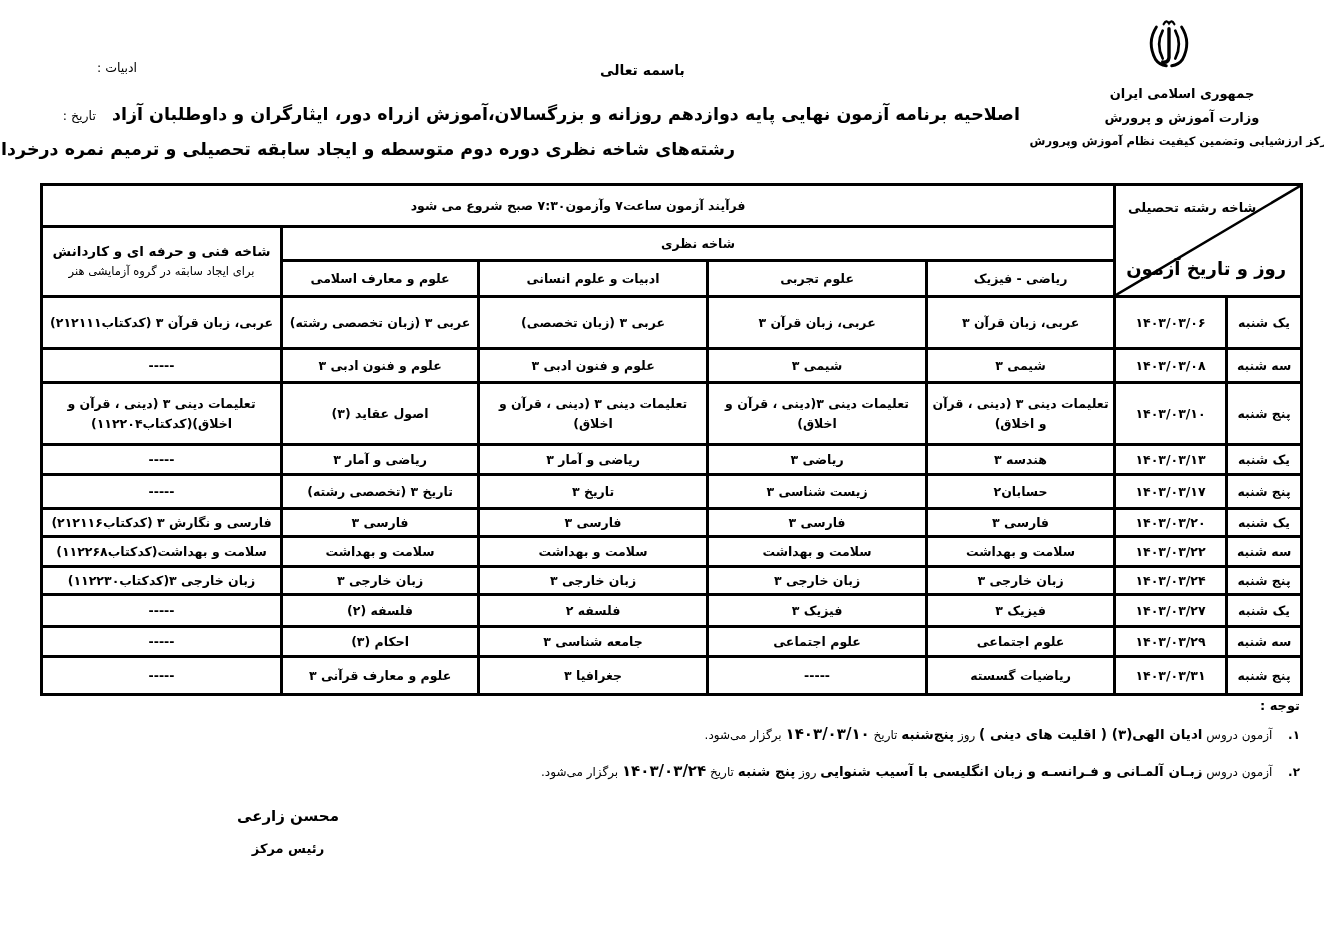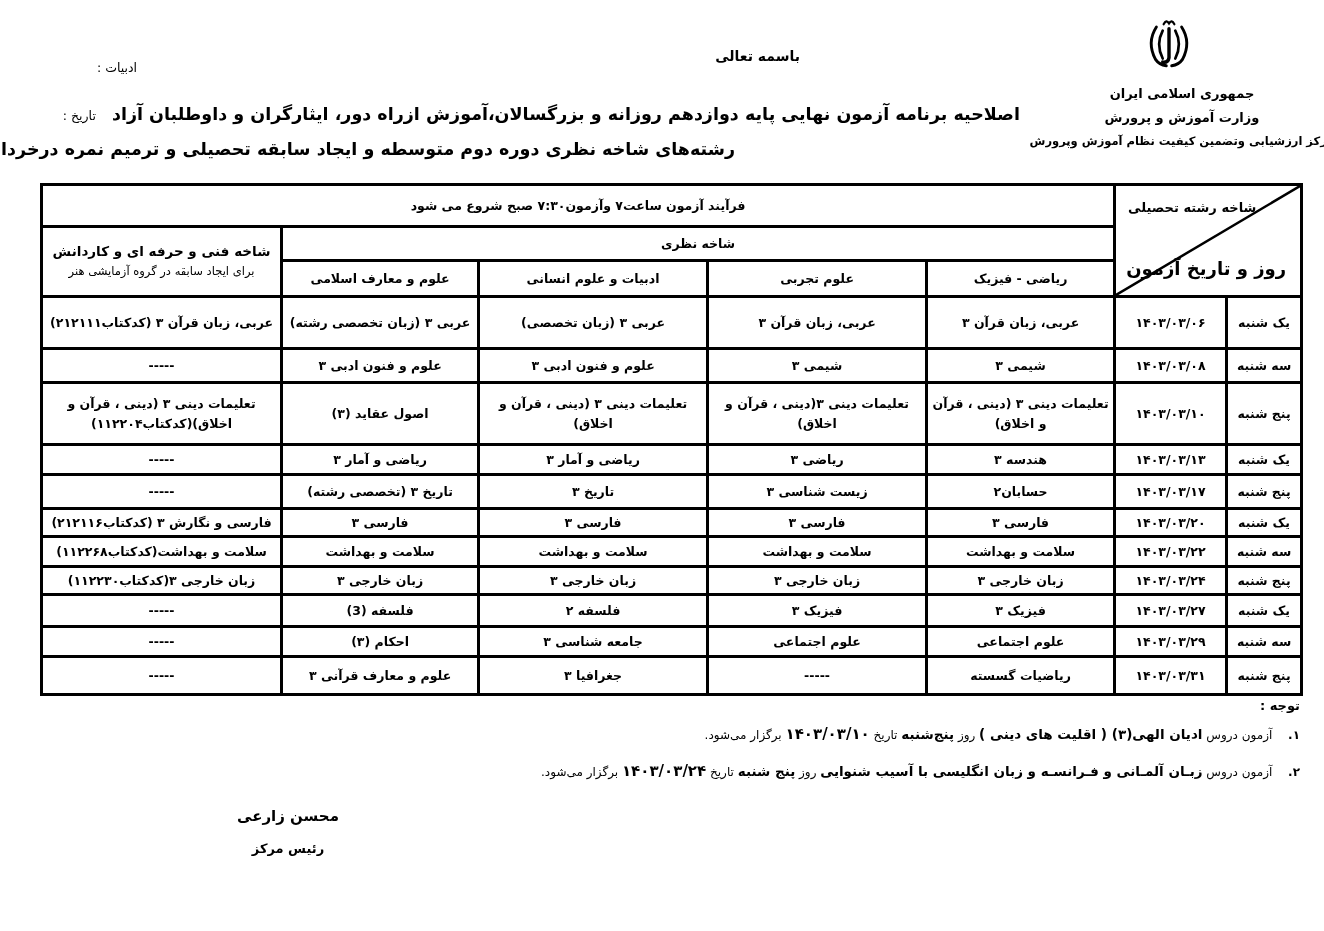--- a/index.html
+++ b/index.html
@@ -3,21 +3,21 @@
 <meta charset="utf-8">
 <style>
   html,body{margin:0;padding:0;background:#e8e8e8;}
   .page{position:relative;width:1324px;height:931px;background:#ffffff;overflow:hidden;
         font-family:"DejaVu Sans",sans-serif;color:#000;}
   
   .emblem{position:absolute;left:1142px;top:16px;}
   .ministry{position:absolute;left:1014px;top:82px;width:336px;text-align:center;direction:rtl;}
   .ministry .m1,.ministry .m2{font-size:13px;font-weight:bold;line-height:24px;}
   .ministry .m3{font-size:11.5px;font-weight:bold;line-height:22px;}
-  .bismillah{position:absolute;left:600px;top:48px;width:200px;text-align:right;
+  .bismillah{position:absolute;left:600px;top:62px;width:200px;text-align:left;
              font-size:14px;font-weight:bold;}
   .shomare{position:absolute;left:97px;top:60px;font-size:12.5px;direction:rtl;}
   .title1{position:absolute;right:304px;top:104px;direction:rtl;white-space:nowrap;
           font-size:17.5px;}
   .title1 b{font-weight:bold;}
   .title1 .date-label{font-size:12.5px;font-weight:normal;margin-inline-start:16px;}
   .title2{position:absolute;right:589px;top:139px;direction:rtl;white-space:nowrap;
           font-size:17.5px;font-weight:bold;}
   
   table.sched{position:absolute;left:40px;top:183px;width:1260px;border-collapse:collapse;
@@ -195,21 +195,21 @@
       <td>زبان خارجی ۳</td>
       <td>زبان خارجی ۳</td>
       <td class="fanni">زبان خارجی ۳(کدکتاب۱۱۲۲۳۰)</td>
     </tr>
     <tr class="r9">
       <td class="day">یک شنبه</td>
       <td class="date">۱۴۰۳/۰۳/۲۷</td>
       <td>فیزیک ۳</td>
       <td>فیزیک ۳</td>
       <td>فلسفه ۲</td>
-      <td>فلسفه (3)</td>
+      <td>فلسفه (۲)</td>
       <td class="fanni">-----</td>
     </tr>
     <tr class="r10">
       <td class="day">سه شنبه</td>
       <td class="date">۱۴۰۳/۰۳/۲۹</td>
       <td>علوم اجتماعی</td>
       <td>علوم اجتماعی</td>
       <td>جامعه شناسی ۳</td>
       <td>احکام (۳)</td>
       <td class="fanni">-----</td>

